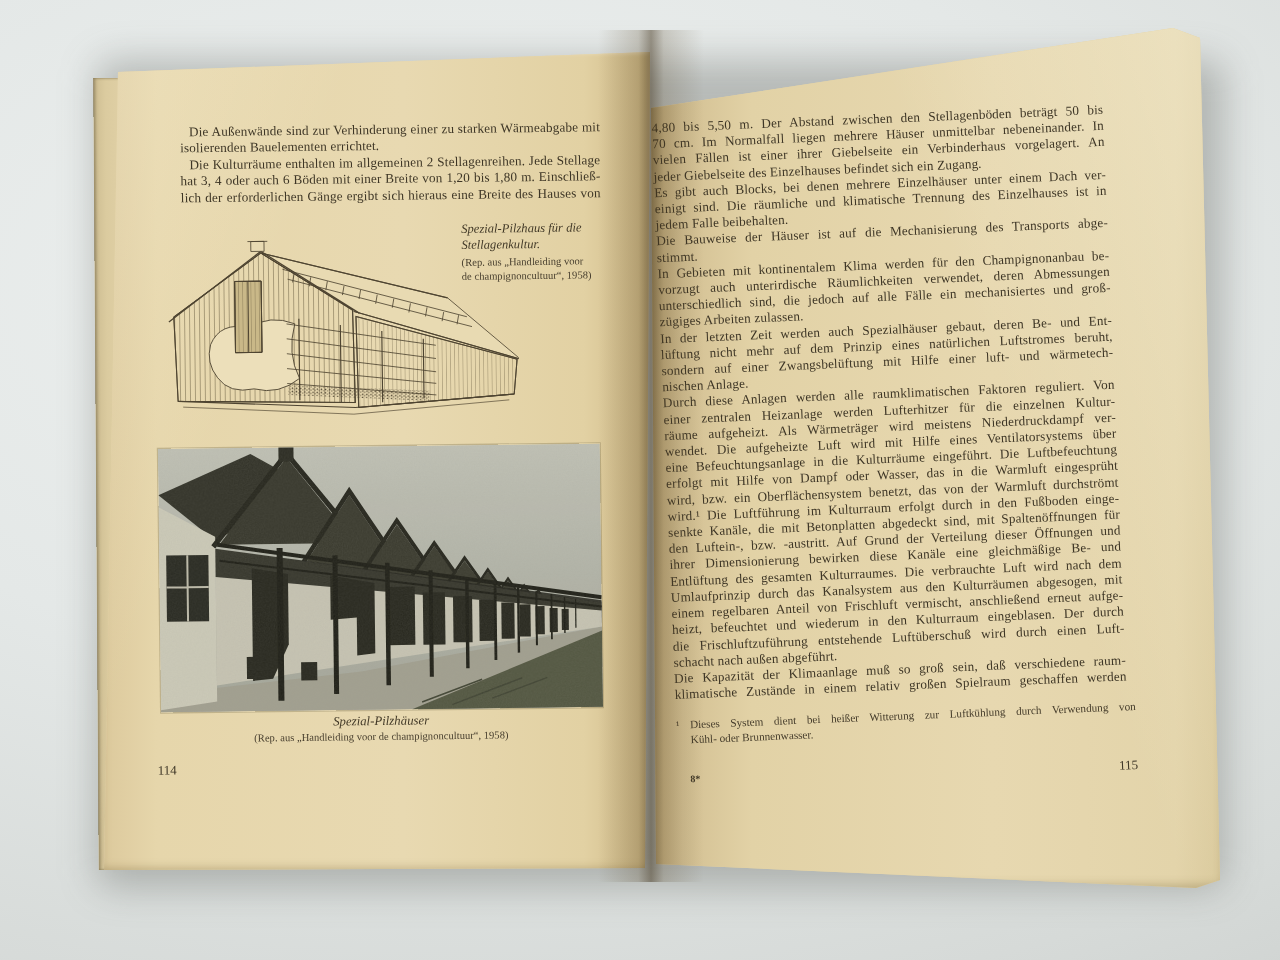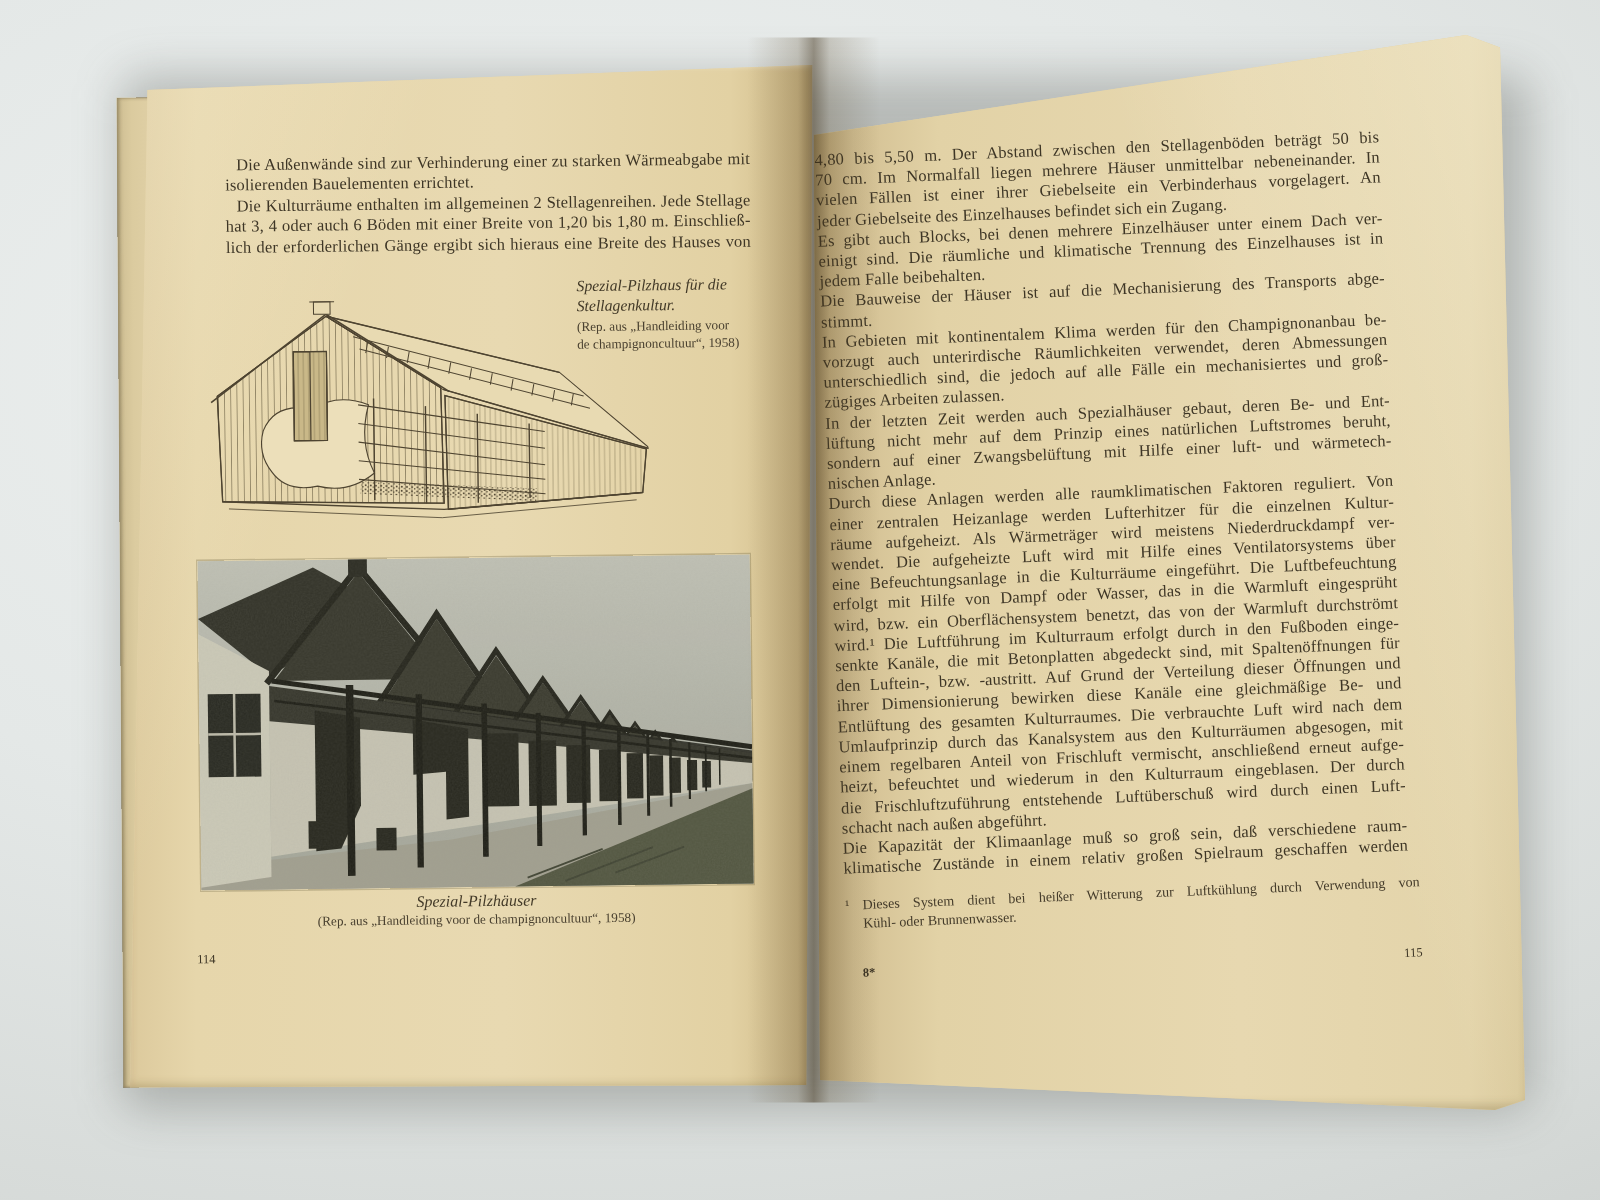--- a/index.html
+++ b/index.html
@@ -61,21 +61,21 @@
   .rp-text .ln{line-height:16.2px;}
 
   .fig1-caption{position:absolute;left:362px;top:172px;width:186px;color:#433a28;}
   .fig1-title{font-style:italic;font-size:12.6px;line-height:16px;}
   .fig-credit{font-size:10.6px;line-height:13.5px;margin-top:3px;color:#4a4130;}
 
   .fig2-caption{position:absolute;left:50px;top:664px;width:452px;text-align:center;color:#433a28;}
   .fig2-title{font-style:italic;font-size:12.8px;}
   .fig2-credit{font-size:10.6px;margin-top:2px;color:#4a4130;}
 
-  .pageno{position:absolute;color:#3e3626;font-size:10px;}
+  .pageno{position:absolute;color:#3e3626;font-size:13px;}
   .pageno-left{left:52px;top:710px;}
   .pageno-right{right:96px;top:742px;}
   .sig-mark{position:absolute;left:30px;top:740px;font-size:10px;font-weight:bold;color:#3e3626;}
 
   .footnote{position:absolute;left:18px;top:684px;width:460px;color:#443b2a;font-size:11.2px;line-height:14.6px;}
   .footnote .ln{line-height:14.6px;}
   .fn-indent{padding-left:14px;}
 
   .figure{position:absolute;}
   .fig-drawing{left:62px;top:166px;width:356px;height:236px;}

